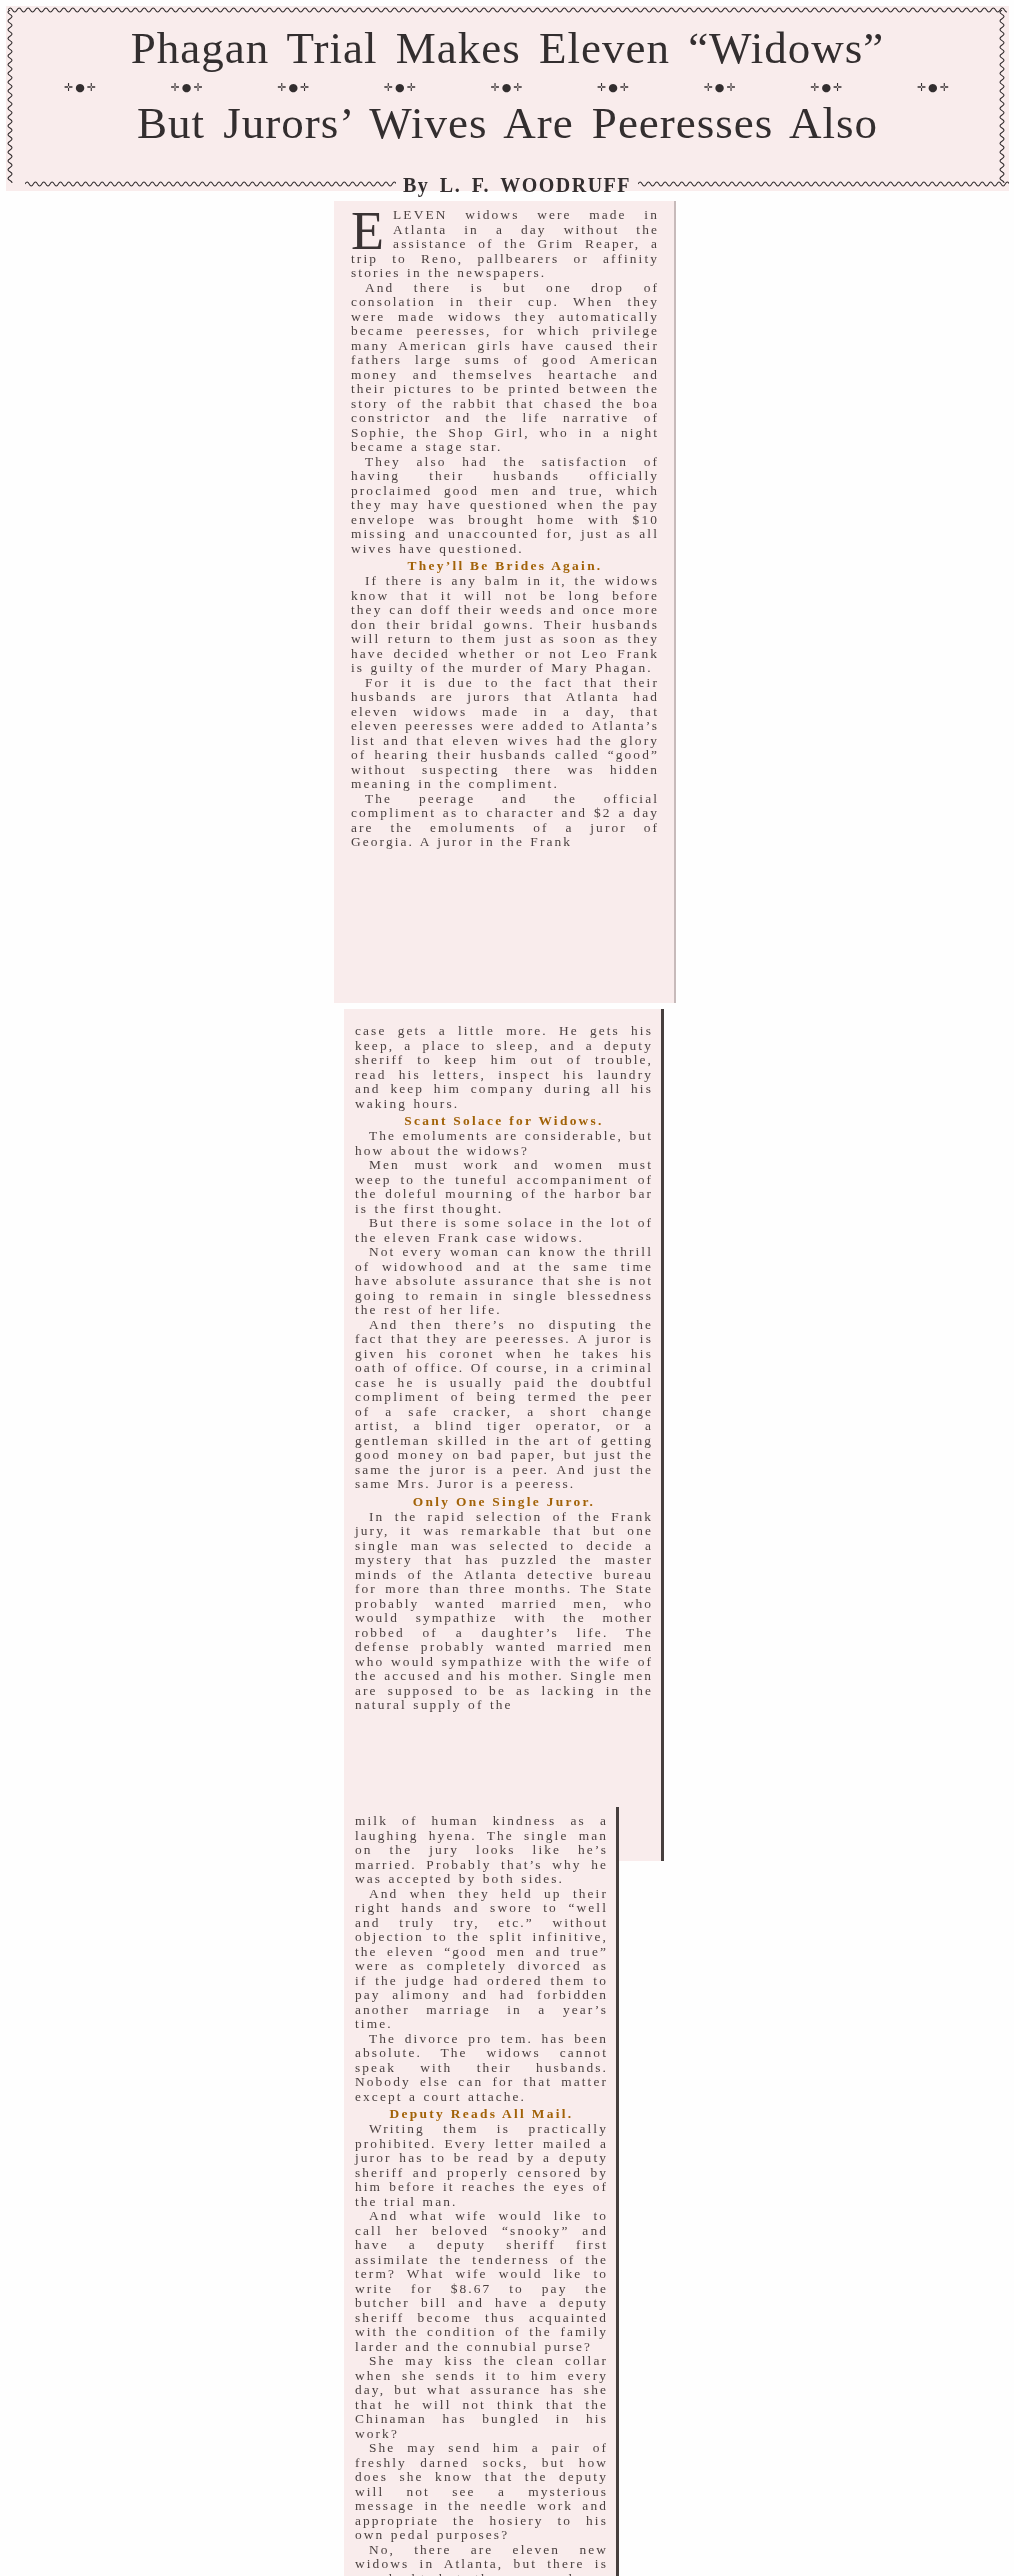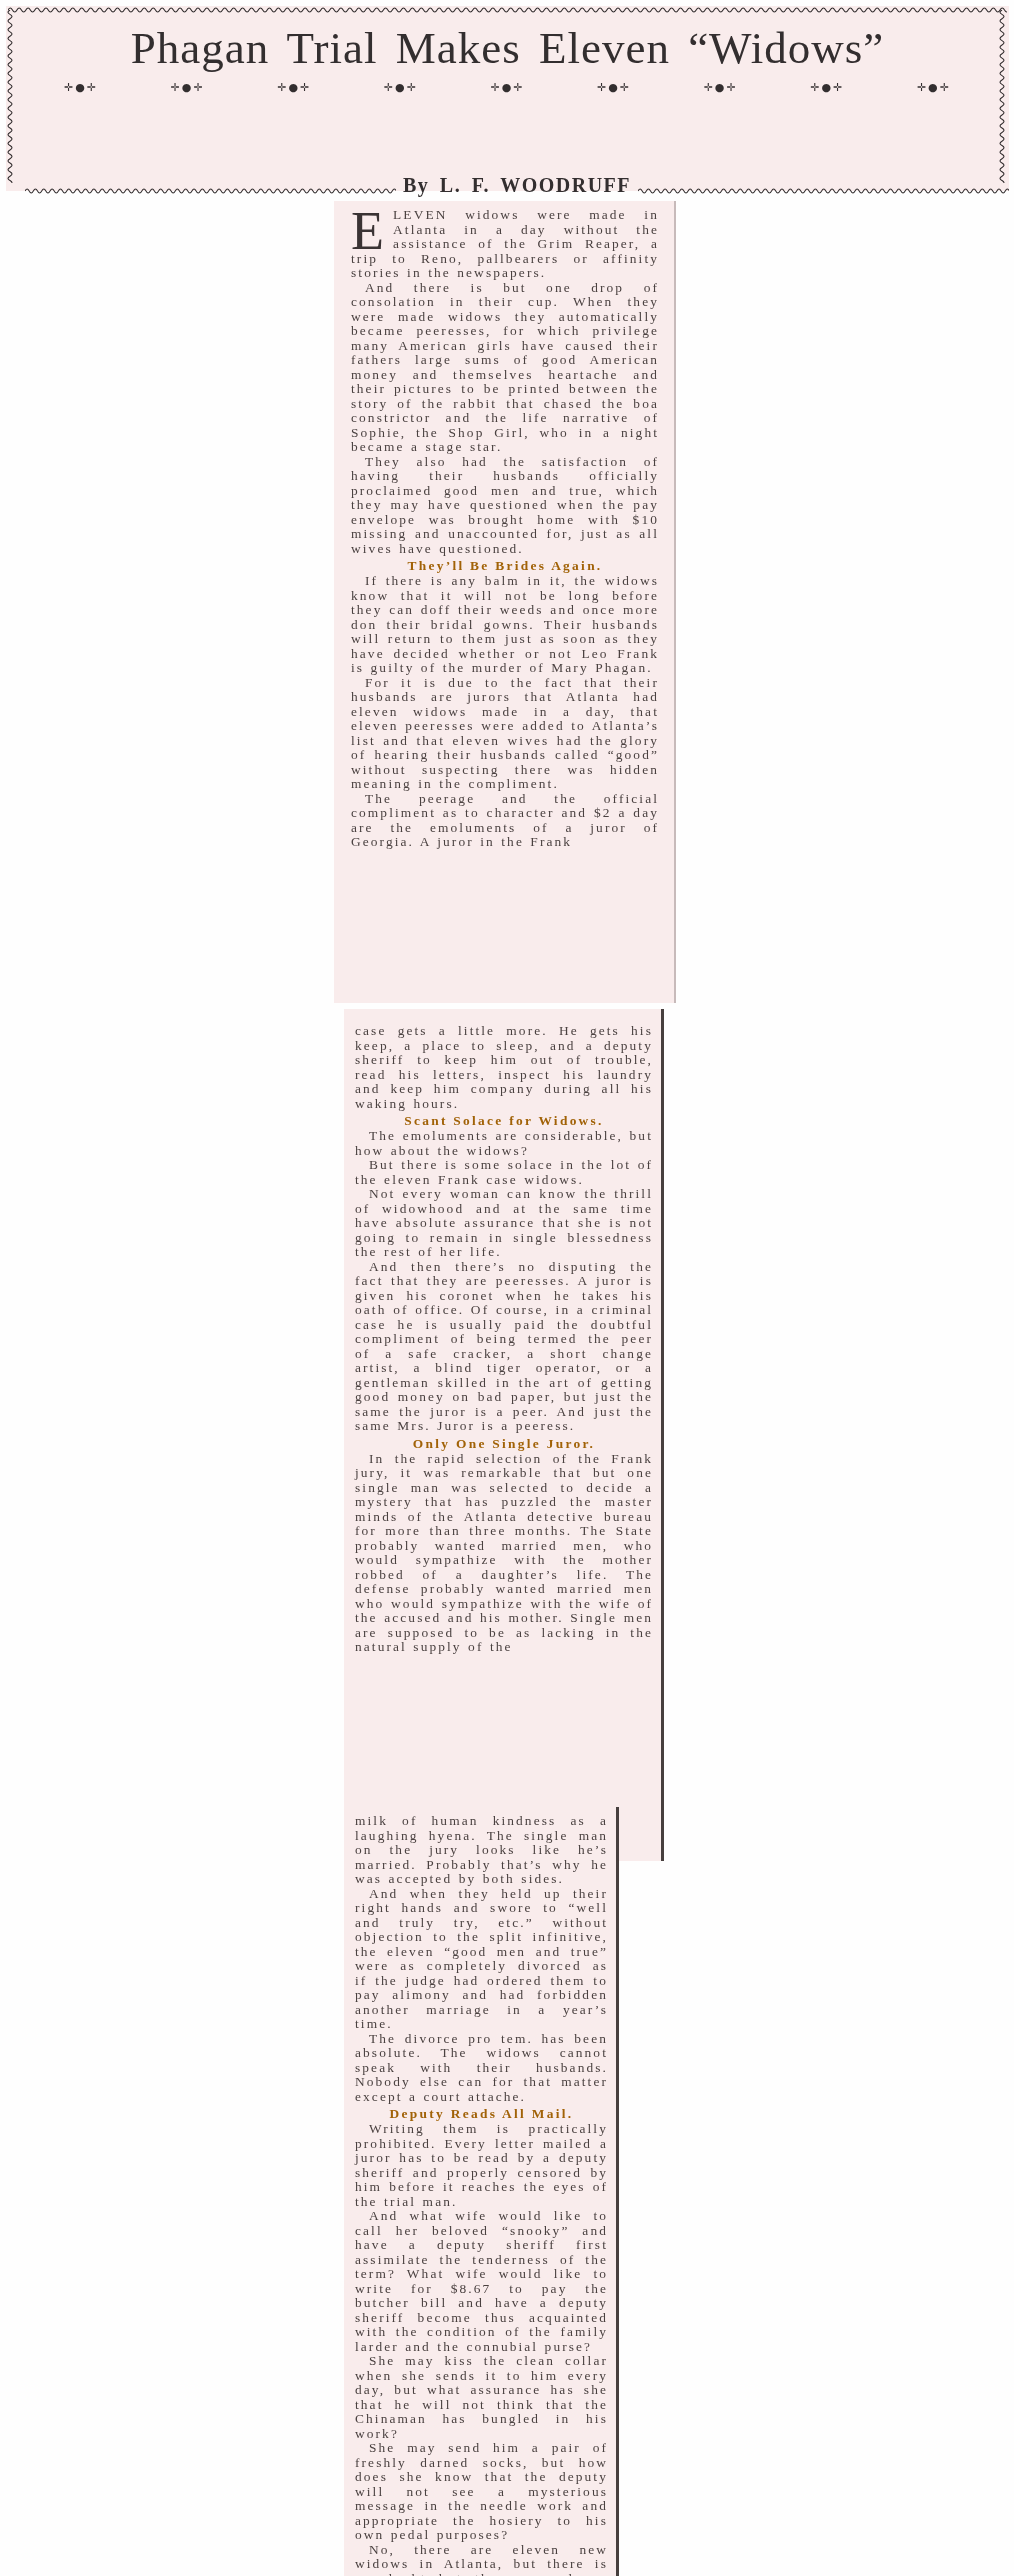--- a/index.html
+++ b/index.html
@@ -25,21 +25,21 @@
   }
   .hl1{padding-top:17px;}
   .hl2{padding-top:4px;}
   .ornaments{
     display:flex;justify-content:space-between;padding:0 58px;margin-top:9px;
     font-family:"DejaVu Sans",sans-serif;font-size:11px;line-height:12px;
     color:var(--ink-strong,#332e2f);
   }
   .ornaments span{letter-spacing:2px;}
   .byline-row{
-    position:absolute;left:0;right:0;bottom:-6px;display:flex;align-items:flex-end;gap:7px;margin-left:19px;
+    position:absolute;left:0;right:0;bottom:-6px;display:flex;align-items:center;gap:7px;margin-left:19px;
   }
   .byline-row .wave{flex:1;height:9px;}
   .byline-row .wave svg{display:block;width:100%;height:100%;}
   .byline{
     white-space:nowrap;font-weight:bold;font-size:20px;letter-spacing:1.5px;word-spacing:4px;
     color:var(--ink-strong,#332e2f);
   }
 
   
   .col-block{
@@ -94,20 +94,21 @@
         <span>✛●✛</span>
         <span>✛●✛</span>
         <span>✛●✛</span>
         <span>✛●✛</span>
         <span>✛●✛</span>
         <span>✛●✛</span>
         <span>✛●✛</span>
         <span>✛●✛</span>
         <span>✛●✛</span>
       </div>
+    <div class="hl hl2">But Jurors’ Wives Are Peeresses Also</div>
 
     <div class="byline-row">
       <div class="wave">
           <svg viewBox="0 0 400 9" preserveAspectRatio="none" xmlns="http://www.w3.org/2000/svg">
             <path d="M0,3 q2.25,-4 4.5,0 q2.25,4 4.5,0 q2.25,-4 4.5,0 q2.25,4 4.5,0 q2.25,-4 4.5,0 q2.25,4 4.5,0 q2.25,-4 4.5,0 q2.25,4 4.5,0 q2.25,-4 4.5,0 q2.25,4 4.5,0 q2.25,-4 4.5,0 q2.25,4 4.5,0 q2.25,-4 4.5,0 q2.25,4 4.5,0 q2.25,-4 4.5,0 q2.25,4 4.5,0 q2.25,-4 4.5,0 q2.25,4 4.5,0 q2.25,-4 4.5,0 q2.25,4 4.5,0 q2.25,-4 4.5,0 q2.25,4 4.5,0 q2.25,-4 4.5,0 q2.25,4 4.5,0 q2.25,-4 4.5,0 q2.25,4 4.5,0 q2.25,-4 4.5,0 q2.25,4 4.5,0 q2.25,-4 4.5,0 q2.25,4 4.5,0 q2.25,-4 4.5,0 q2.25,4 4.5,0 q2.25,-4 4.5,0 q2.25,4 4.5,0 q2.25,-4 4.5,0 q2.25,4 4.5,0 q2.25,-4 4.5,0 q2.25,4 4.5,0 q2.25,-4 4.5,0 q2.25,4 4.5,0 q2.25,-4 4.5,0 q2.25,4 4.5,0 q2.25,-4 4.5,0 q2.25,4 4.5,0 q2.25,-4 4.5,0 q2.25,4 4.5,0 q2.25,-4 4.5,0 q2.25,4 4.5,0 q2.25,-4 4.5,0 q2.25,4 4.5,0 q2.25,-4 4.5,0 q2.25,4 4.5,0 q2.25,-4 4.5,0 q2.25,4 4.5,0 q2.25,-4 4.5,0 q2.25,4 4.5,0 q2.25,-4 4.5,0 q2.25,4 4.5,0 q2.25,-4 4.5,0 q2.25,4 4.5,0 q2.25,-4 4.5,0 q2.25,4 4.5,0 q2.25,-4 4.5,0 q2.25,4 4.5,0 q2.25,-4 4.5,0 q2.25,4 4.5,0 q2.25,-4 4.5,0 q2.25,4 4.5,0 q2.25,-4 4.5,0 q2.25,4 4.5,0 q2.25,-4 4.5,0 q2.25,4 4.5,0 q2.25,-4 4.5,0 q2.25,4 4.5,0 q2.25,-4 4.5,0 q2.25,4 4.5,0 q2.25,-4 4.5,0 q2.25,4 4.5,0 q2.25,-4 4.5,0 q2.25,4 4.5,0 q2.25,-4 4.5,0 q2.25,4 4.5,0 q2.25,-4 4.5,0 q2.25,4 4.5,0 q2.25,-4 4.5,0 q2.25,4 4.5,0 q2.25,-4 4.5,0 q2.25,4 4.5,0 q2.25,-4 4.5,0 q2.25,4 4.5,0" fill="none" stroke="#332e2f" stroke-width="1.1"></path>
           </svg>
         </div>
       <span class="byline">By L. F. WOODRUFF</span>
       <div class="wave">
           <svg viewBox="0 0 400 9" preserveAspectRatio="none" xmlns="http://www.w3.org/2000/svg">
@@ -123,20 +124,21 @@
       <p class="para indent">They also had the satisfaction of having their husbands officially proclaimed good men and true, which they may have questioned when the pay envelope was brought home with $10 missing and unaccounted for, just as all wives have questioned.</p>
       <h3 class="subhead">They’ll Be Brides Again.</h3>
       <p class="para indent">If there is any balm in it, the widows know that it will not be long before they can doff their weeds and once more don their bridal gowns. Their husbands will return to them just as soon as they have decided whether or not Leo Frank is guilty of the murder of Mary Phagan.</p>
       <p class="para indent">For it is due to the fact that their husbands are jurors that Atlanta had eleven widows made in a day, that eleven peeresses were added to Atlanta’s list and that eleven wives had the glory of hearing their husbands called “good” without suspecting there was hidden meaning in the compliment.</p>
       <p class="para indent">The peerage and the official compliment as to character and $2 a day are the emoluments of a juror of Georgia. A juror in the Frank</p>
     </section>
   <section class="col-block block-2">
       <p class="para">case gets a little more. He gets his keep, a place to sleep, and a deputy sheriff to keep him out of trouble, read his letters, inspect his laundry and keep him company during all his waking hours.</p>
       <h3 class="subhead">Scant Solace for Widows.</h3>
       <p class="para indent">The emoluments are considerable, but how about the widows?</p>
+      <p class="para indent">Men must work and women must weep to the tuneful accompaniment of the doleful mourning of the harbor bar is the first thought.</p>
       <p class="para indent">But there is some solace in the lot of the eleven Frank case widows.</p>
       <p class="para indent">Not every woman can know the thrill of widowhood and at the same time have absolute assurance that she is not going to remain in single blessedness the rest of her life.</p>
       <p class="para indent">And then there’s no disputing the fact that they are peeresses. A juror is given his coronet when he takes his oath of office. Of course, in a criminal case he is usually paid the doubtful compliment of being termed the peer of a safe cracker, a short change artist, a blind tiger operator, or a gentleman skilled in the art of getting good money on bad paper, but just the same the juror is a peer. And just the same Mrs. Juror is a peeress.</p>
       <h3 class="subhead">Only One Single Juror.</h3>
       <p class="para indent">In the rapid selection of the Frank jury, it was remarkable that but one single man was selected to decide a mystery that has puzzled the master minds of the Atlanta detective bureau for more than three months. The State probably wanted married men, who would sympathize with the mother robbed of a daughter’s life. The defense probably wanted married men who would sympathize with the wife of the accused and his mother. Single men are supposed to be as lacking in the natural supply of the</p>
     </section>
   <section class="col-block block-3">
       <p class="para">milk of human kindness as a laughing hyena. The single man on the jury looks like he’s married. Probably that’s why he was accepted by both sides.</p>
       <p class="para indent">And when they held up their right hands and swore to “well and truly try, etc.” without objection to the split infinitive, the eleven “good men and true” were as completely divorced as if the judge had ordered them to pay alimony and had forbidden another marriage in a year’s time.</p>
       <p class="para indent">The divorce pro tem. has been absolute. The widows cannot speak with their husbands. Nobody else can for that matter except a court attache.</p>

